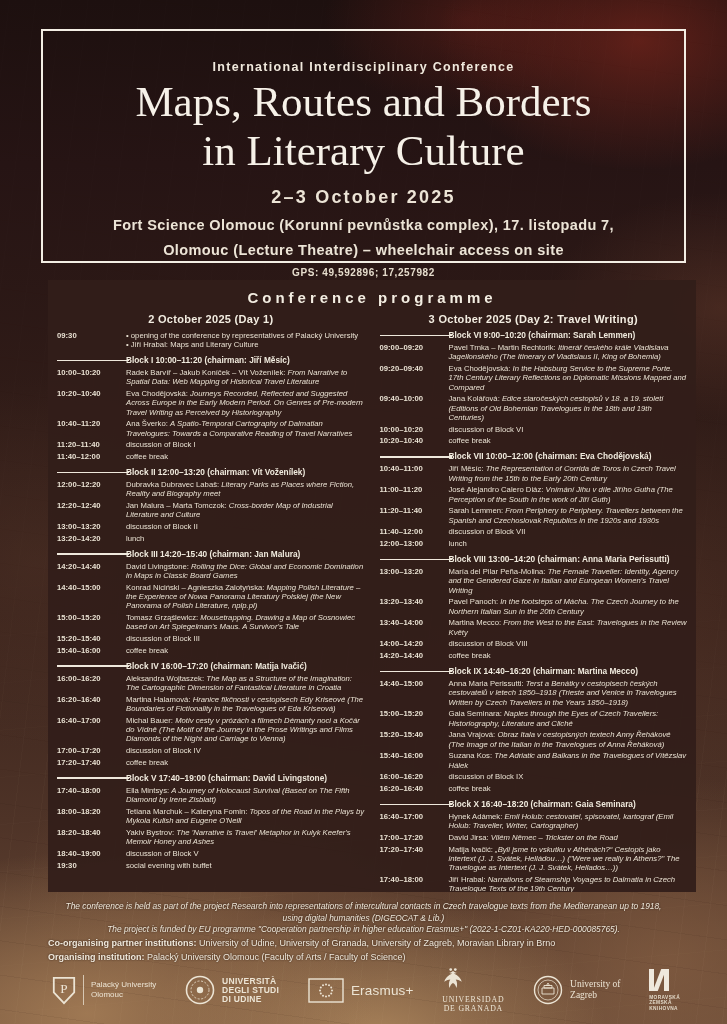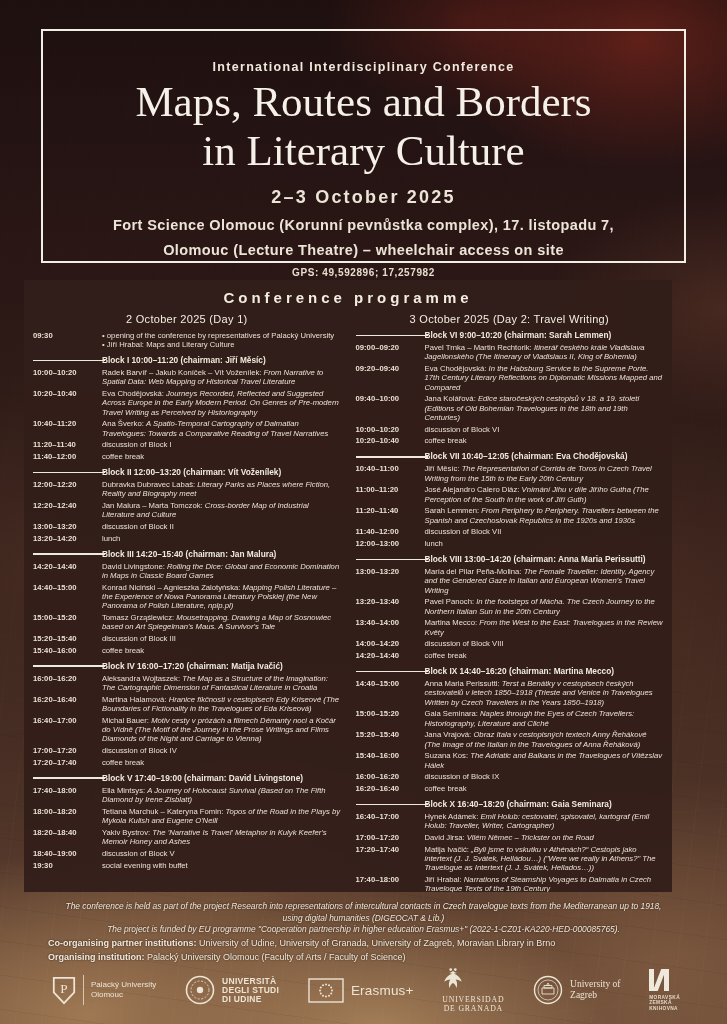--- a/index.html
+++ b/index.html
@@ -28,26 +28,26 @@
   
   .header-box{position:absolute;top:29px;left:41px;width:645px;height:234px;box-sizing:border-box;
     border:2px solid #f3eee4;text-align:center;padding-top:24px;}
   .conf-label{font-size:12.5px;font-weight:700;letter-spacing:1.3px;color:#f0e9dd;margin-top:5px;}
   .main-title{font-family:"Liberation Serif",serif;font-weight:400;font-size:43px;line-height:49px;
     color:#f6f1e8;margin-top:3px;}
   .date-line{font-size:18px;font-weight:700;letter-spacing:2.2px;margin-top:12px;}
   .venue-line{font-size:14.5px;font-weight:700;letter-spacing:.4px;margin-top:9px;}
   .gps-line{font-size:10px;font-weight:700;letter-spacing:.6px;margin-top:9px;color:#e6ddcd;}
   
-  .programme-panel{position:absolute;top:280px;left:24px;width:648px;height:612px;box-sizing:border-box;
+  .programme-panel{position:absolute;top:280px;left:48px;width:648px;height:612px;box-sizing:border-box;
     background:rgba(50,30,25,.94);padding:6px 9px 4px;overflow:hidden;}
   .programme-title{font-size:15px;font-weight:700;letter-spacing:4px;text-align:center;margin:3px 0 7px;color:#f3ede1;}
   .columns{display:flex;gap:15px;}
   .day{flex:1;min-width:0;}
-  .day-header{text-align:center;font-size:11px;font-weight:400;letter-spacing:.3px;margin-bottom:6px;color:#f3ede1;}
+  .day-header{text-align:center;font-size:11px;font-weight:700;letter-spacing:.3px;margin-bottom:6px;color:#f3ede1;}
   .row{display:grid;grid-template-columns:60px 1fr;column-gap:9px;padding-bottom:2.6px;
     font-size:7.7px;line-height:9.2px;color:#e9e1d2;}
   .row .time{font-weight:700;white-space:nowrap;}
   .row.block{margin-top:4px;padding-bottom:3px;font-size:8.3px;}
   .block-label,.chair{font-weight:700;color:#f1ebde;}
   .block-rule{height:1.8px;background:#efe8dc;margin-top:3.6px;width:calc(100% + 12px);}
   .talk-title{font-style:italic;}
   
   .project-note{position:absolute;top:901px;left:18px;width:691px;text-align:center;
     font-style:italic;font-size:8.4px;line-height:11.6px;color:#efe8da;text-shadow:0 0 2px rgba(30,15,10,.8);}
@@ -255,21 +255,21 @@
               <div class="content"><span>discussion of Block VI</span></div>
             </div>
             <div class="row note">
               <div class="time">10:20–10:40</div>
               <div class="content"><span>coffee break</span></div>
             </div>
             <div class="row block">
               <div class="time">
                 <div class="block-rule"></div>
               </div>
-              <div class="content"><span class="block-label">Block VII 10:40–12:05</span> <span class="chair">(chairman: Eva Chodějovská)</span></div>
+              <div class="content"><span class="block-label">Block VII 10:00–12:00</span> <span class="chair">(chairman: Eva Chodějovská)</span></div>
             </div>
             <div class="row talk">
               <div class="time">10:40–11:00</div>
               <div class="content"><span class="speaker">Jiří Měsíc:</span> <span class="talk-title">The Representation of Corrida de Toros in Czech Travel Writing from the 15th to the Early 20th Century</span></div>
             </div>
             <div class="row talk">
               <div class="time">11:00–11:20</div>
               <div class="content"><span class="speaker">José Alejandro Calero Diáz:</span> <span class="talk-title">Vnímání Jihu v díle Jiřího Gutha (The Perception of the South in the work of Jiří Guth)</span></div>
             </div>
             <div class="row talk">

